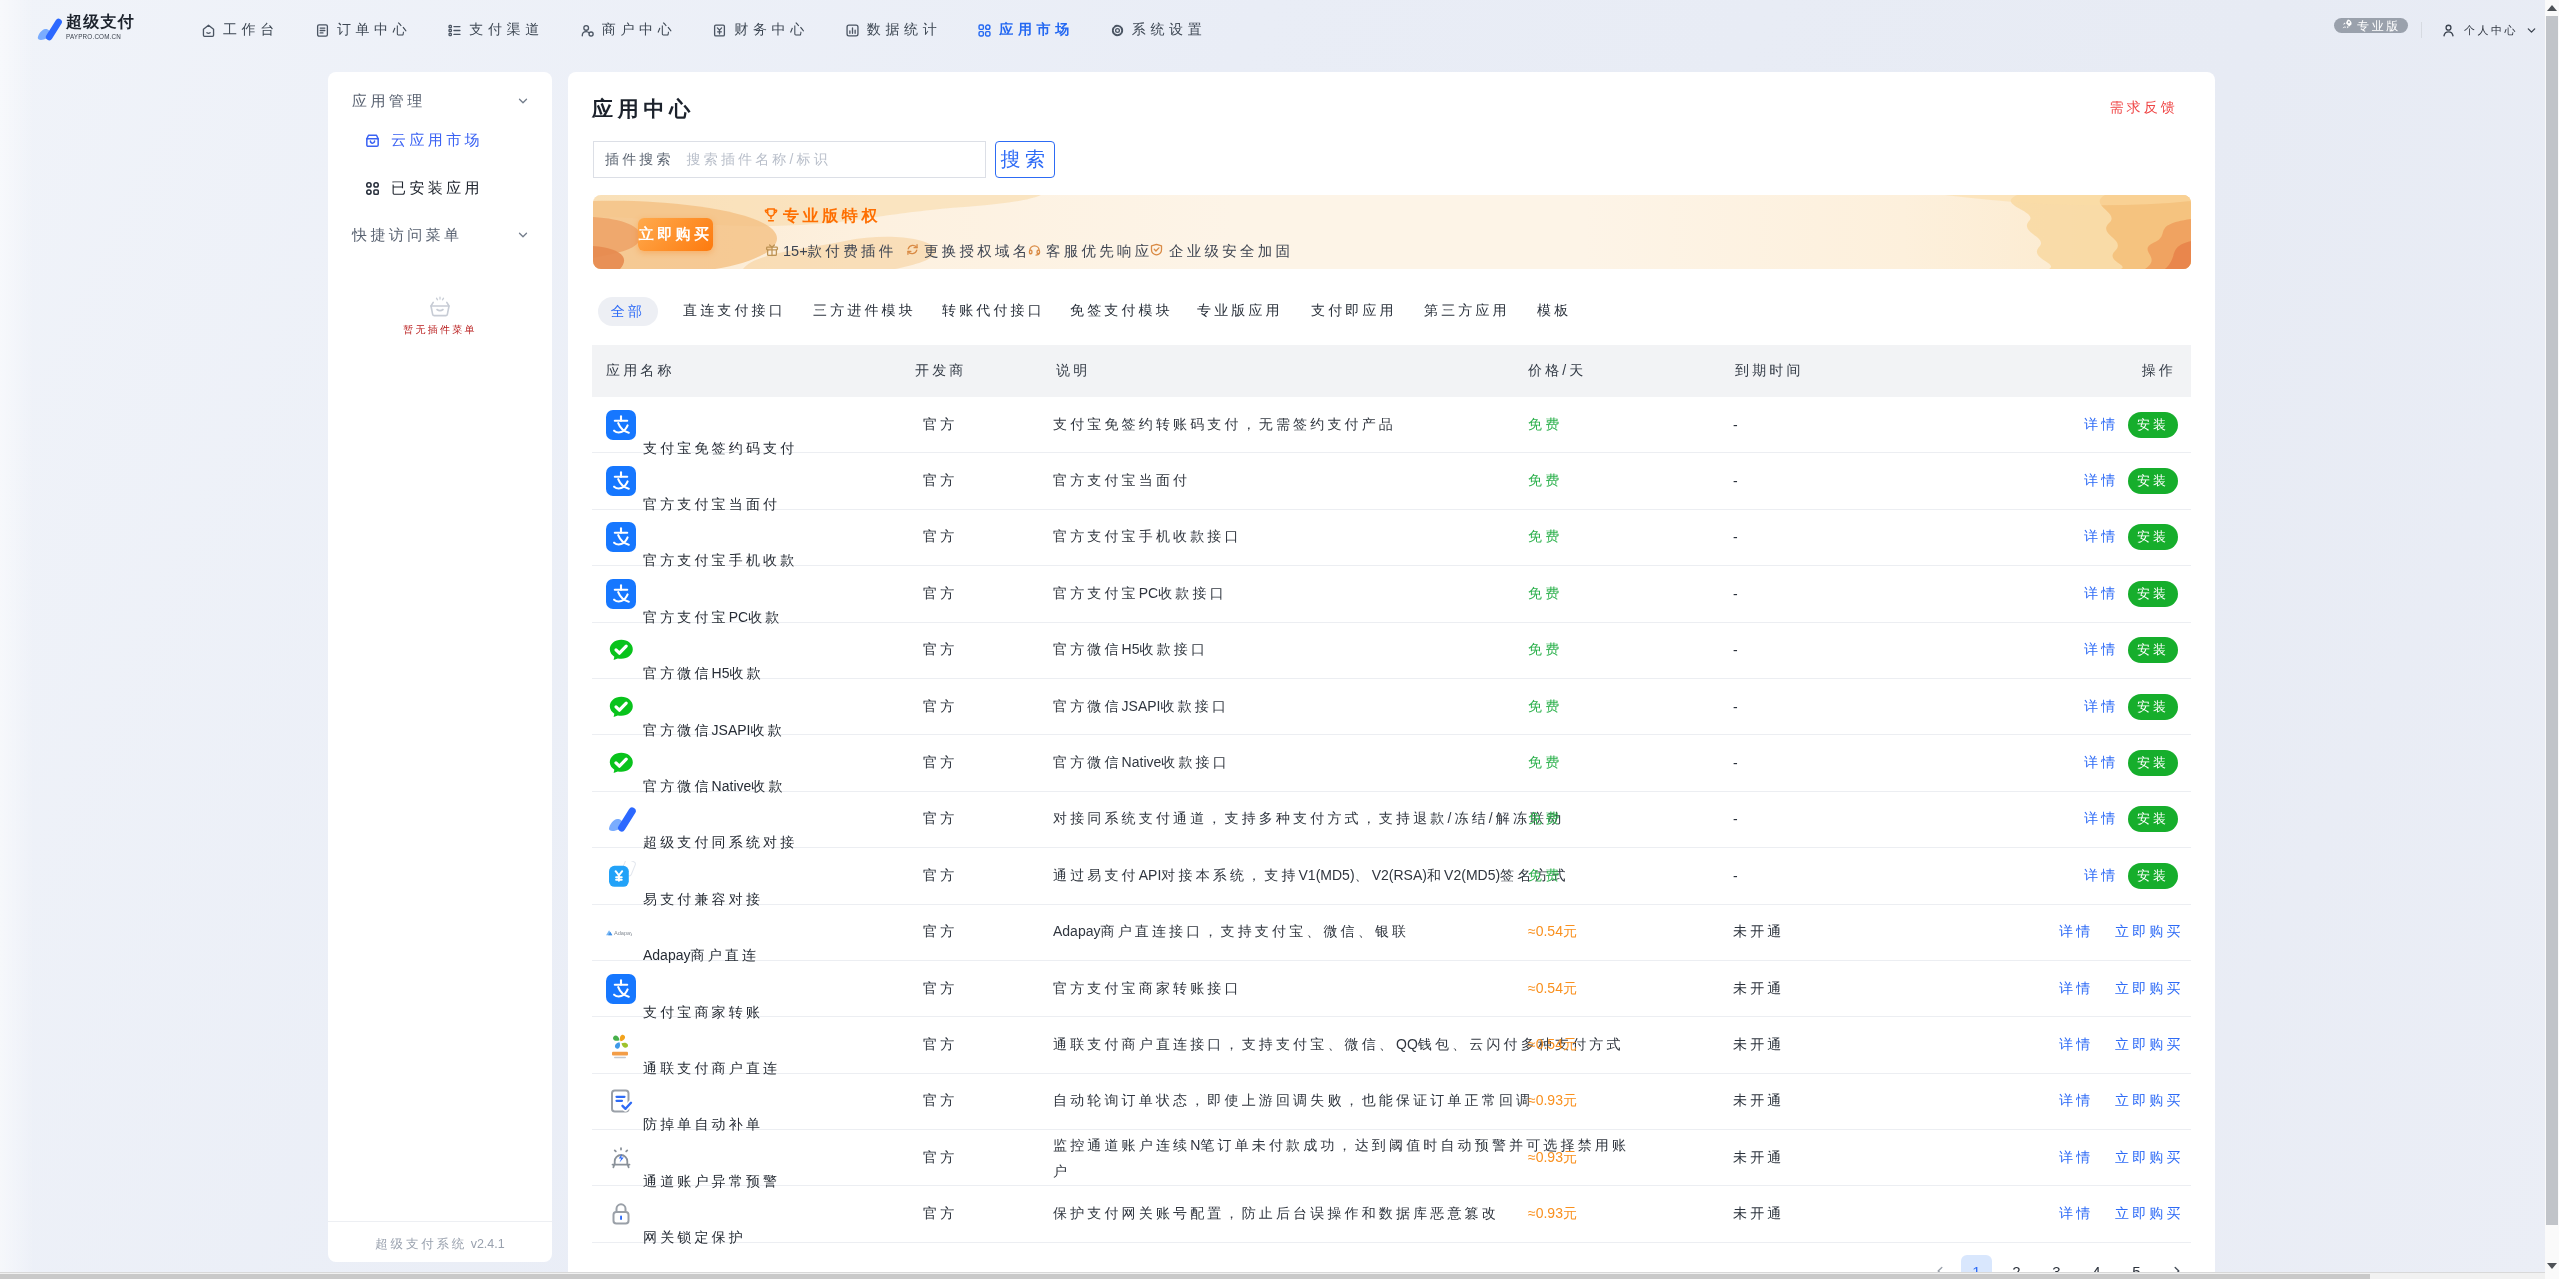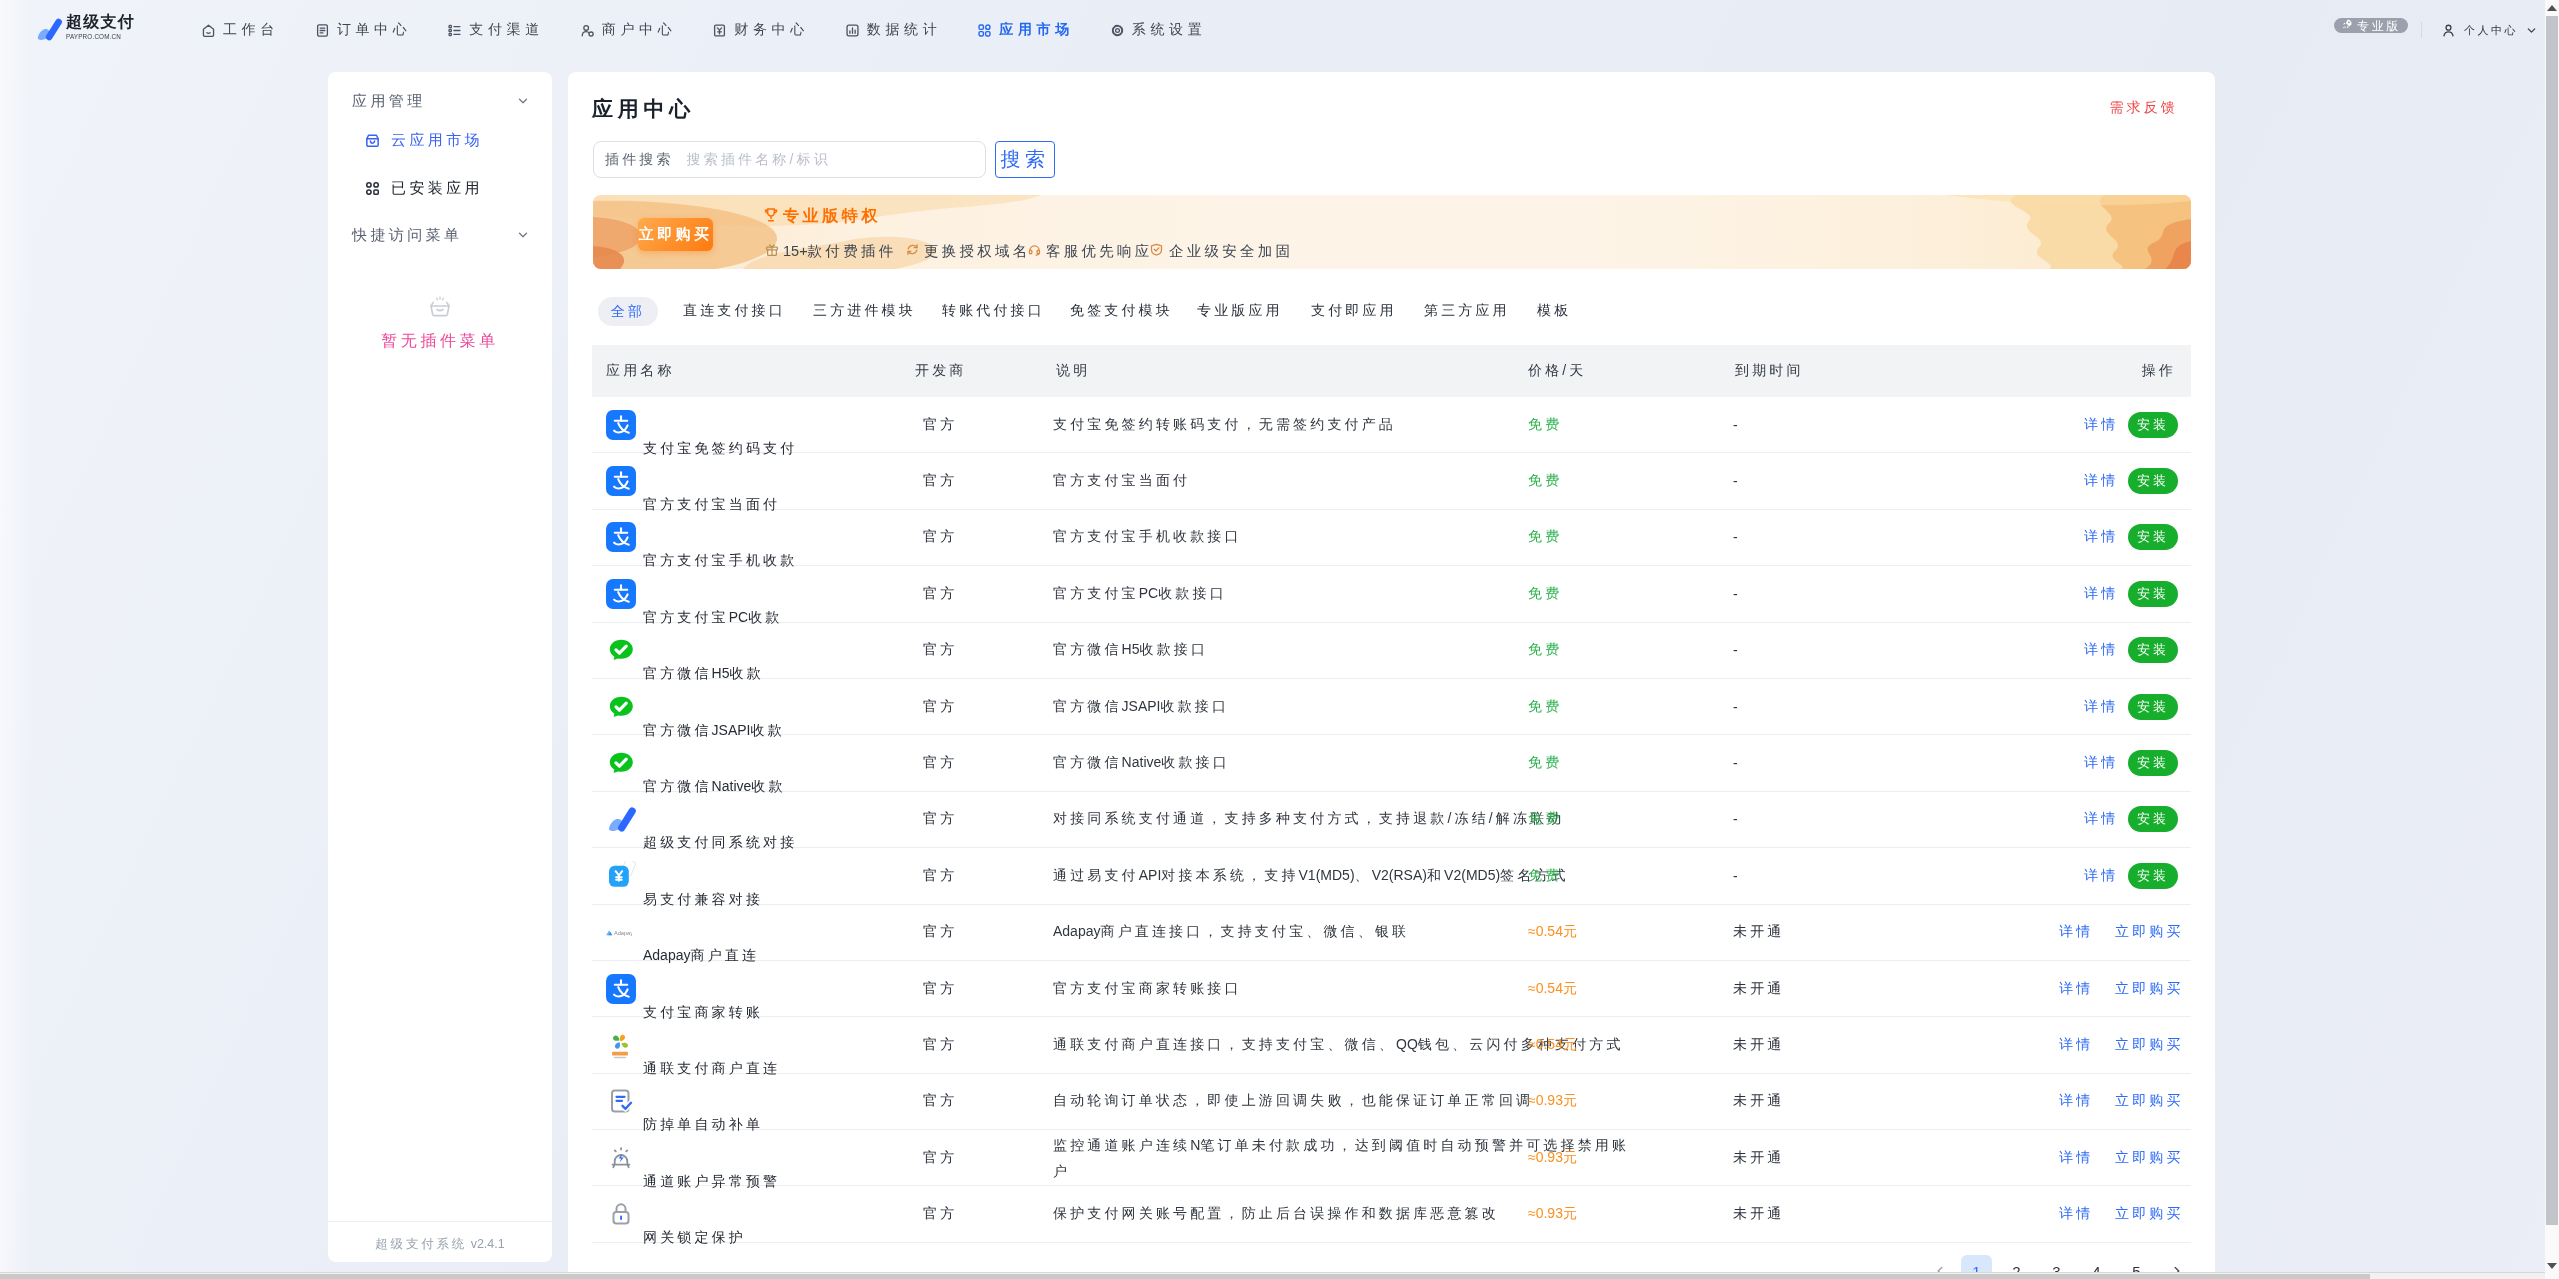--- a/index.html
+++ b/index.html
@@ -25,27 +25,27 @@
 #user{position:absolute;left:2441px;top:0;height:60px;display:flex;align-items:center;color:#2d333e;font-size:11px;}
 
 #side{position:absolute;left:328px;top:72px;width:224px;height:1190px;background:#fff;border-radius:8px;}
 #main{position:absolute;left:568px;top:72px;width:1647px;height:1240px;background:#fff;border-radius:8px;}
 
 .sgroup{position:absolute;left:24px;font-size:15px;color:#5a6372;}
 .schev{position:absolute;left:189px;}
 .sitem{position:absolute;left:36px;display:flex;align-items:center;font-size:15px;}
 .sitem svg{margin-right:10px;}
 #sempty{position:absolute;left:0;width:224px;text-align:center;}
-#sempty .et{font-size:16px;color:#ec4899;margin-top:8px;}
+#sempty .et{font-size:10px;color:#b91c1c;}
 #sfoot{position:absolute;left:0;top:1149px;width:224px;border-top:1px solid #edeff3;}
 #sfoot div{margin-top:14px;text-align:center;font-size:12.5px;color:#99a1ae;}
 
 #title{position:absolute;left:24px;top:23px;font-size:21px;font-weight:bold;color:#1b212b;}
 #fb{position:absolute;right:37px;top:27px;font-size:14px;color:#ef4444;}
-#searchbox{position:absolute;left:25px;top:69px;width:393px;height:37px;border:1px solid #dcdfe6;border-radius:8px;background:#fff;display:flex;align-items:center;font-size:14px;}
+#searchbox{position:absolute;left:25px;top:69px;width:393px;height:37px;border:1px solid #dcdfe6;border-radius:0;background:#fff;display:flex;align-items:center;font-size:14px;}
 #searchbox .lb{margin-left:11px;color:#5d6673;}
 #searchbox .ph{margin-left:13px;color:#b9bfca;}
 #searchbtn{position:absolute;left:427px;top:69px;width:60px;height:37px;border:1px solid #2d6bf4;border-radius:4px;color:#2e6bf6;font-size:20px;display:flex;align-items:center;justify-content:center;background:#fff;}
 
 #banner{position:absolute;left:25px;top:123px;width:1598px;height:74px;border-radius:8px;overflow:hidden;background:linear-gradient(90deg,#fbe9cf 0%,#fdf1e0 18%,#fdf4e7 40%,#fdf4e7 62%,#fdf0dc 82%,#fbe8c9 100%);}
 #buybtn{position:absolute;left:45px;top:23px;width:75px;height:33px;border-radius:6px;background:linear-gradient(135deg,#ffaa4d,#fd7a0e);color:#fff;font-size:15px;font-weight:bold;display:flex;align-items:center;justify-content:center;box-shadow:0 2px 6px rgba(253,122,14,.35);}
 #privt{position:absolute;left:190px;top:11px;font-size:16px;font-weight:bold;color:#fe6e00;}
 .feat{position:absolute;top:47px;font-size:14.5px;color:#3e4552;}
 .fic{position:absolute;top:48px;}
 

